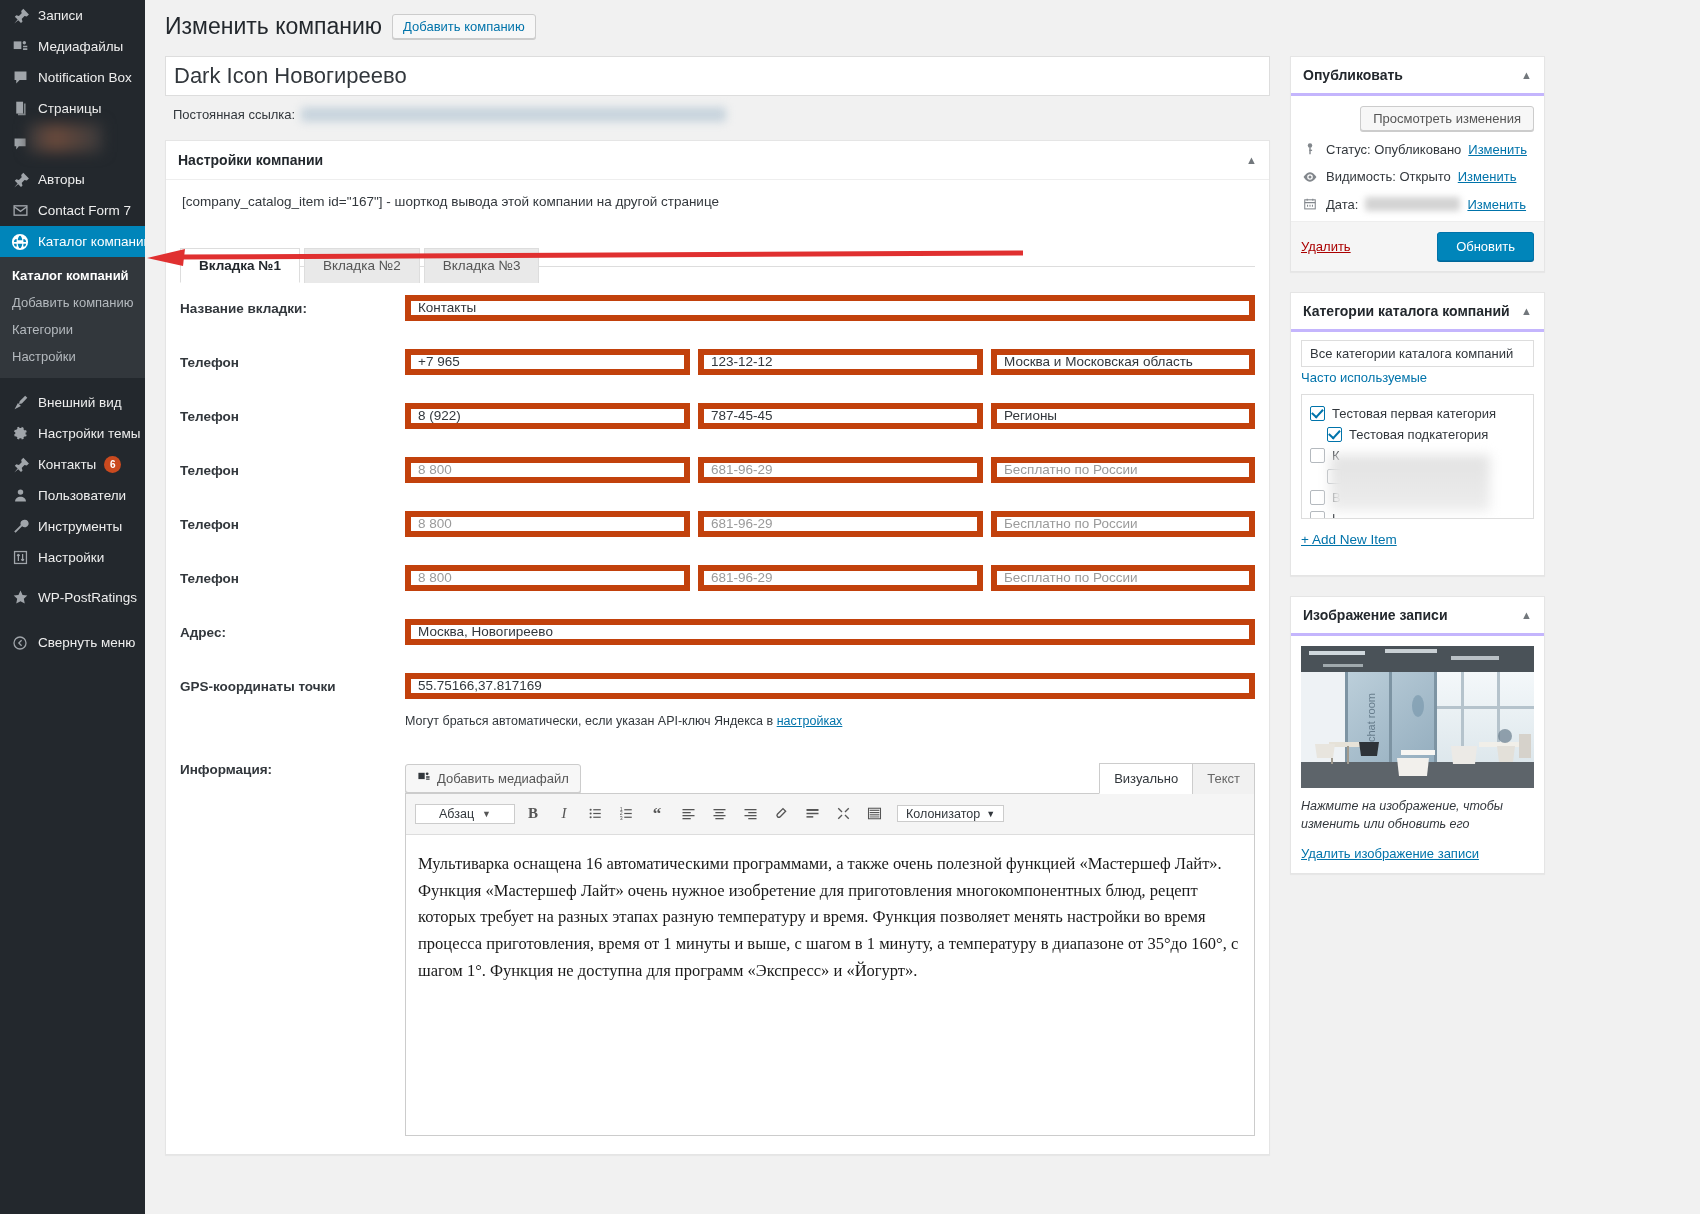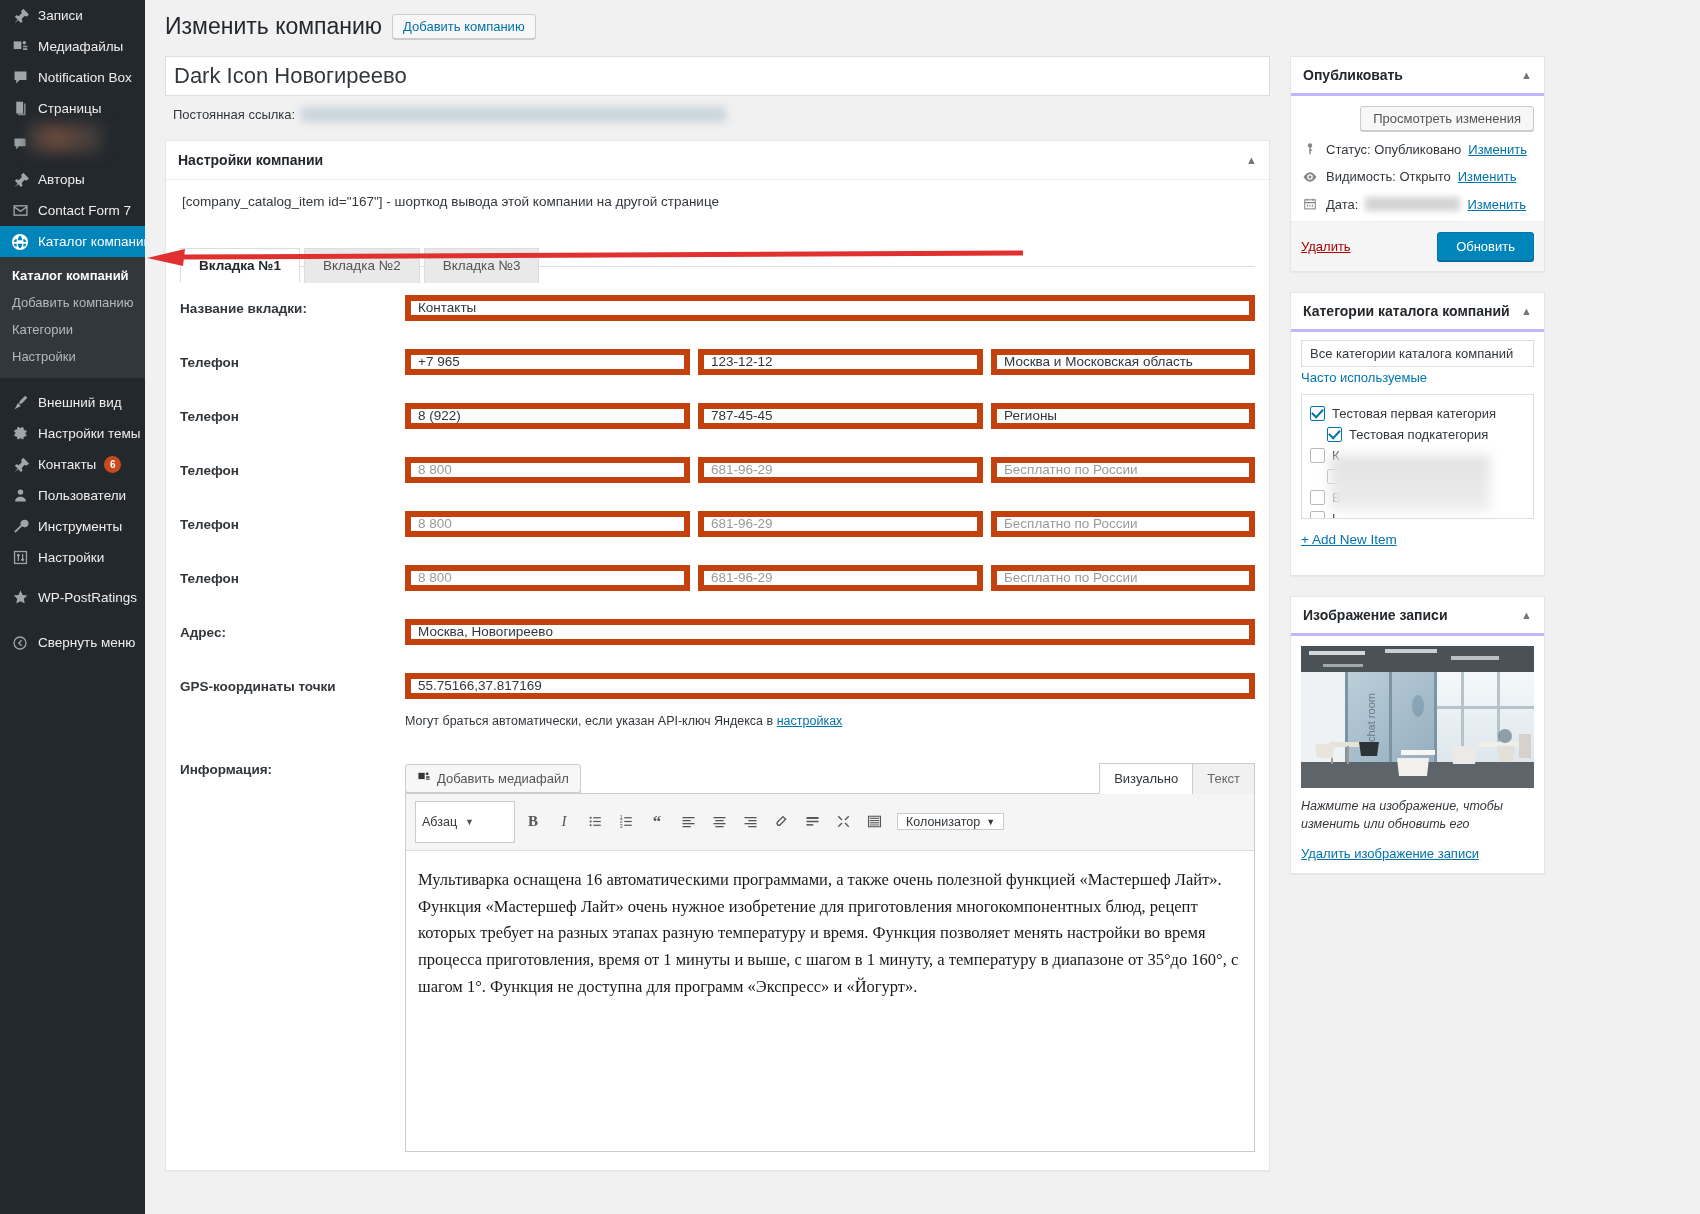--- a/index.html
+++ b/index.html
@@ -155,23 +155,23 @@
     background: #f1f1f1; color: #666; cursor: pointer; margin-left: -1px;
     border-bottom: none; position: relative; top: 1px;
   }
   .ed-tab.active { background: #fff; color: #32373c; border-bottom: 1px solid #fff; }
   .ed-box { border: 1px solid #ccc; background: #fff; margin-top: 0; }
   .ed-toolbar {
     display: flex; align-items: center; gap: 5px;
     padding: 7px 9px; border-bottom: 1px solid #ddd; background: #f5f5f5;
   }
   .ed-select {
-    border: 1px solid #ccc; background: #fff; height: 42px;
+    border: 1px solid #ccc; background: #fff; height: 20px;
     font-size: 12.5px; padding: 2px 6px; min-width: 100px;
-    display: flex; align-items: center; justify-content: flex-start;
+    display: flex; align-items: center; justify-content: center;
     color: #32373c; cursor: pointer;
   }
   .ed-select .caret { font-size: 9px; color: #555; margin-left: 8px; }
   .ed-btn {
     width: 26px; height: 26px; display: inline-flex;
     align-items: center; justify-content: center;
     color: #555; cursor: pointer; font-size: 15px;
   }
   .ed-btn svg { display: block; }
   .ed-plugin {

